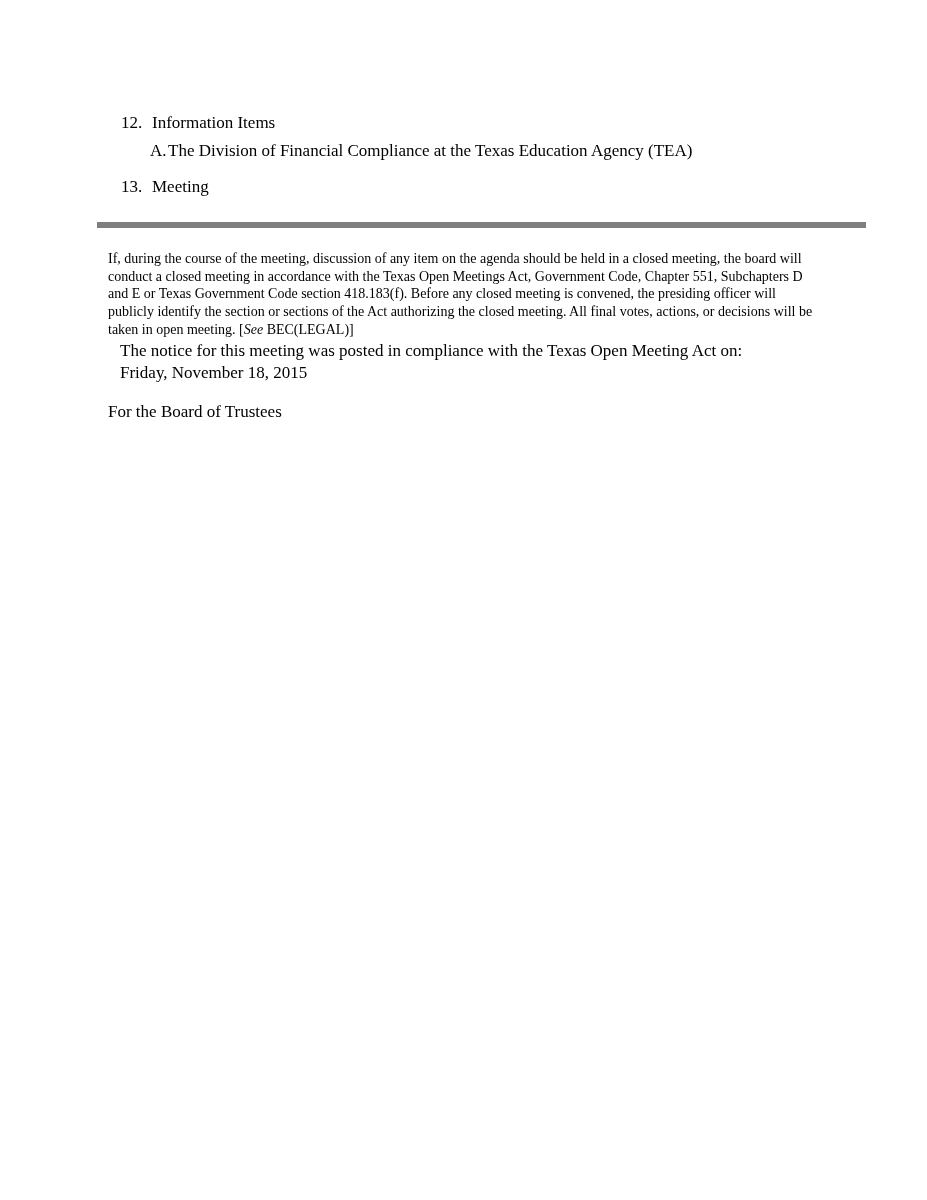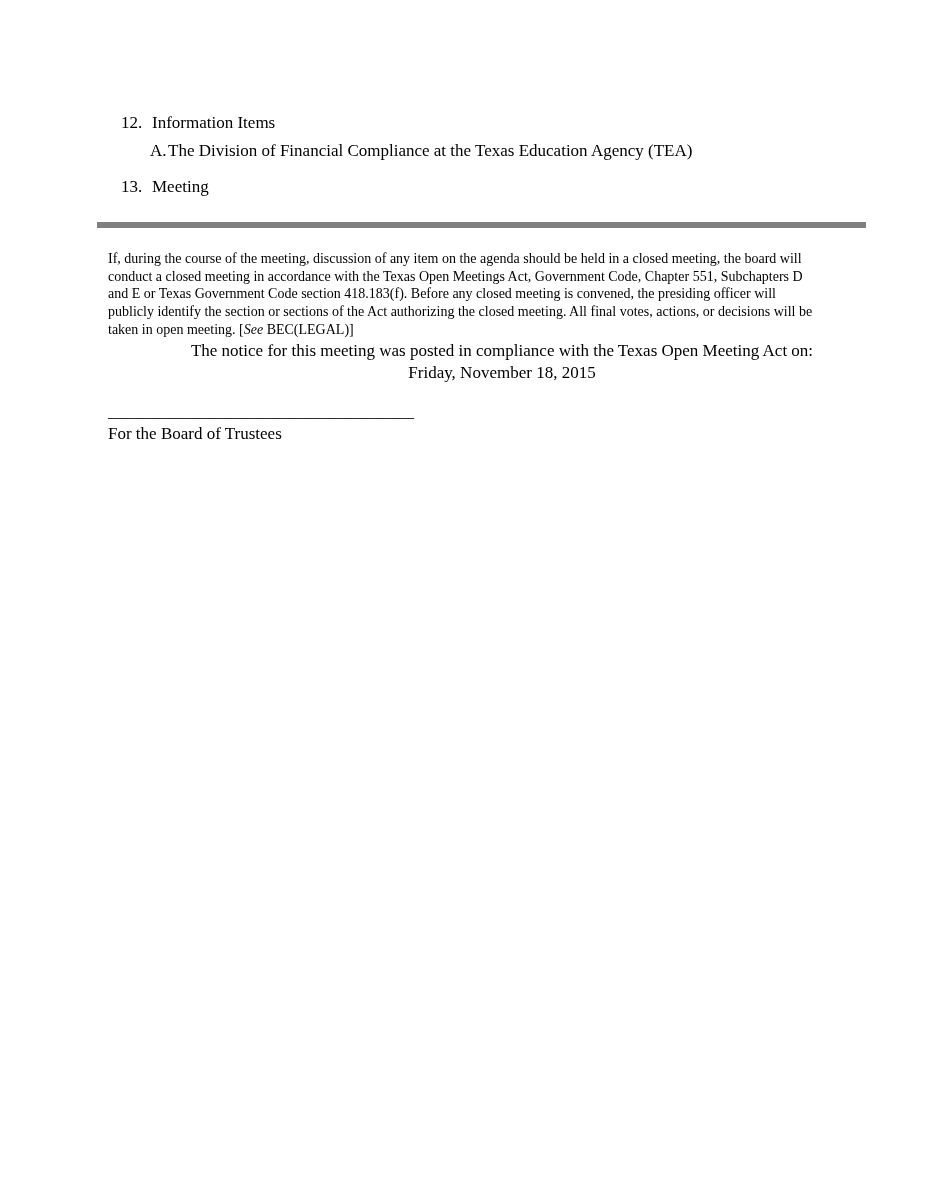--- a/index.html
+++ b/index.html
@@ -42,26 +42,25 @@
     left: 108px;
     top: 236px;
     width: 716px;
     font-size: 14px;
     line-height: 17.7px;
     text-align: left;
   }
   .legal-paragraph .italic { font-style: italic; }
   .posting-statement {
     position: absolute;
-    left: 112px;
+    left: 120px;
     top: 340px;
     width: 780px;
     font-size: 17px;
     line-height: 21.5px;
-    text-align: center;
   }
   .signature-block {
     position: absolute;
     left: 108px;
     top: 401px;
     font-size: 17px;
   }
   .signature-line {
     line-height: 22px;
     height: 22px;
@@ -95,17 +94,16 @@
   <div class="divider" style="background-color: rgb(127, 127, 127);"></div>
 
   <p class="legal-paragraph"><span>If, during the course of the meeting, discussion of any item on the agenda should be held in a closed meeting, the board will conduct a closed meeting in accordance with the Texas Open Meetings Act, Government Code, Chapter 551, Subchapters D and E or Texas Government Code section 418.183(f).  Before any closed meeting is convened, the presiding officer will publicly identify the section or sections of the Act authorizing the closed meeting. All final votes, actions, or decisions will be taken in open meeting. [</span><span class="italic">See</span><span> BEC(LEGAL)]</span></p>
 
   <div class="posting-statement">
     <div>The notice for this meeting was posted in compliance with the Texas Open Meeting Act on:</div>
     <div>Friday, November 18, 2015</div>
   </div>
 
   <div class="signature-block">
-    <div class="signature-line">____________________________________</div>
     <div class="signature-label">For the Board of Trustees</div>
   </div>
 
 </div>
 
 </body></html>

